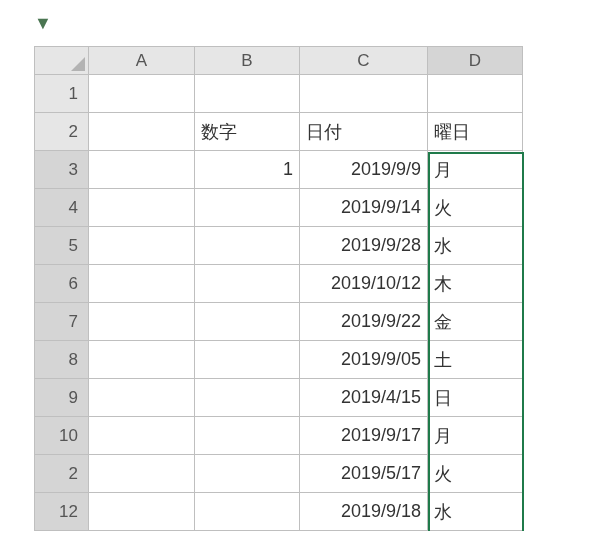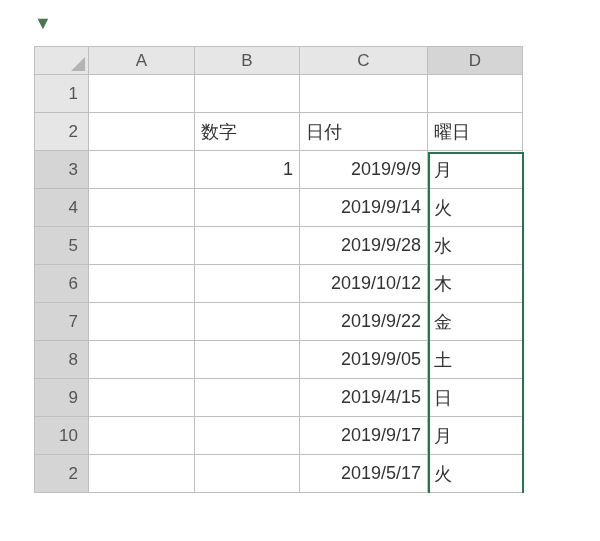--- a/index.html
+++ b/index.html
@@ -203,20 +203,27 @@
         <td class="cC date">2019/9/17</td>
         <td class="cD sel-fill">月</td>
       </tr>
       <tr>
         <th class="row-hdr hdr-sel">2</th>
         <td class="cA"></td>
         <td class="cB num"></td>
         <td class="cC date">2019/5/17</td>
         <td class="cD sel-fill">火</td>
       </tr>
+      <tr>
+        <th class="row-hdr hdr-sel">12</th>
+        <td class="cA"></td>
+        <td class="cB num"></td>
+        <td class="cC date">2019/9/18</td>
+        <td class="cD sel-fill">水</td>
+      </tr>
     </tbody>
       </table>
 
     <div class="sel-overlay" style="left:394px; top:106px; width:96px; height:391px;"></div>
 
   </div>
 
 </div>
 
 </body></html>

